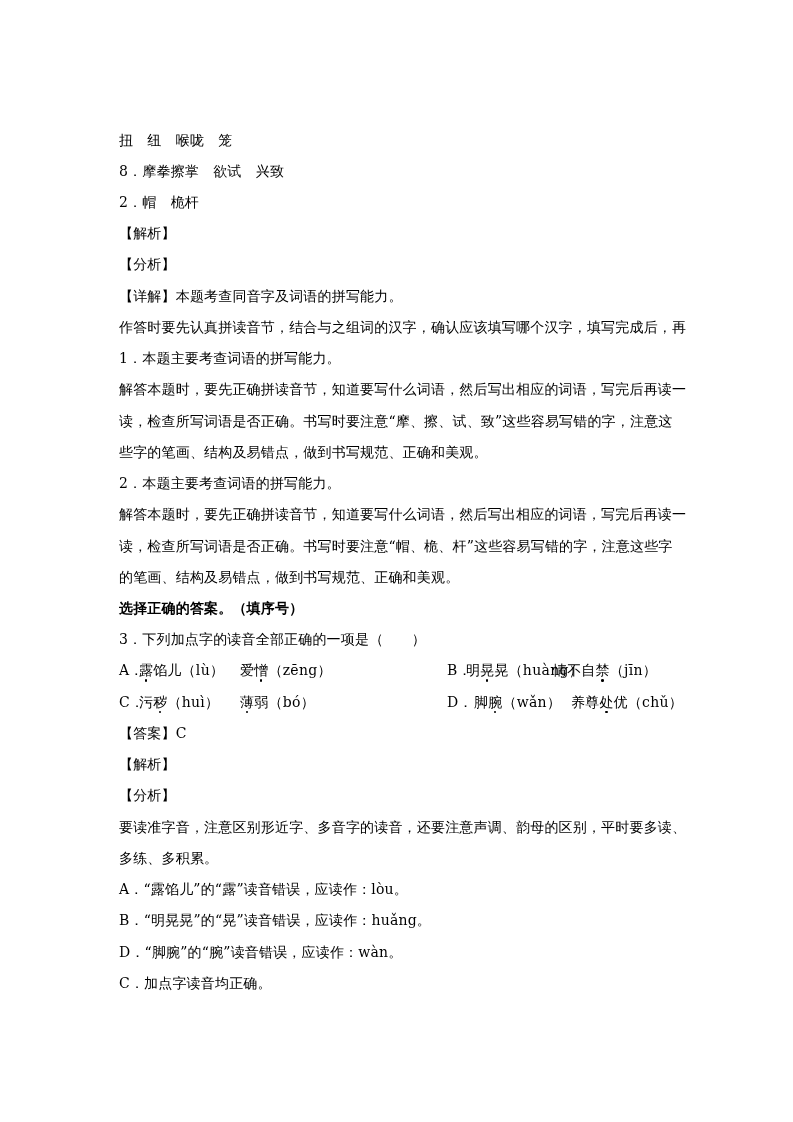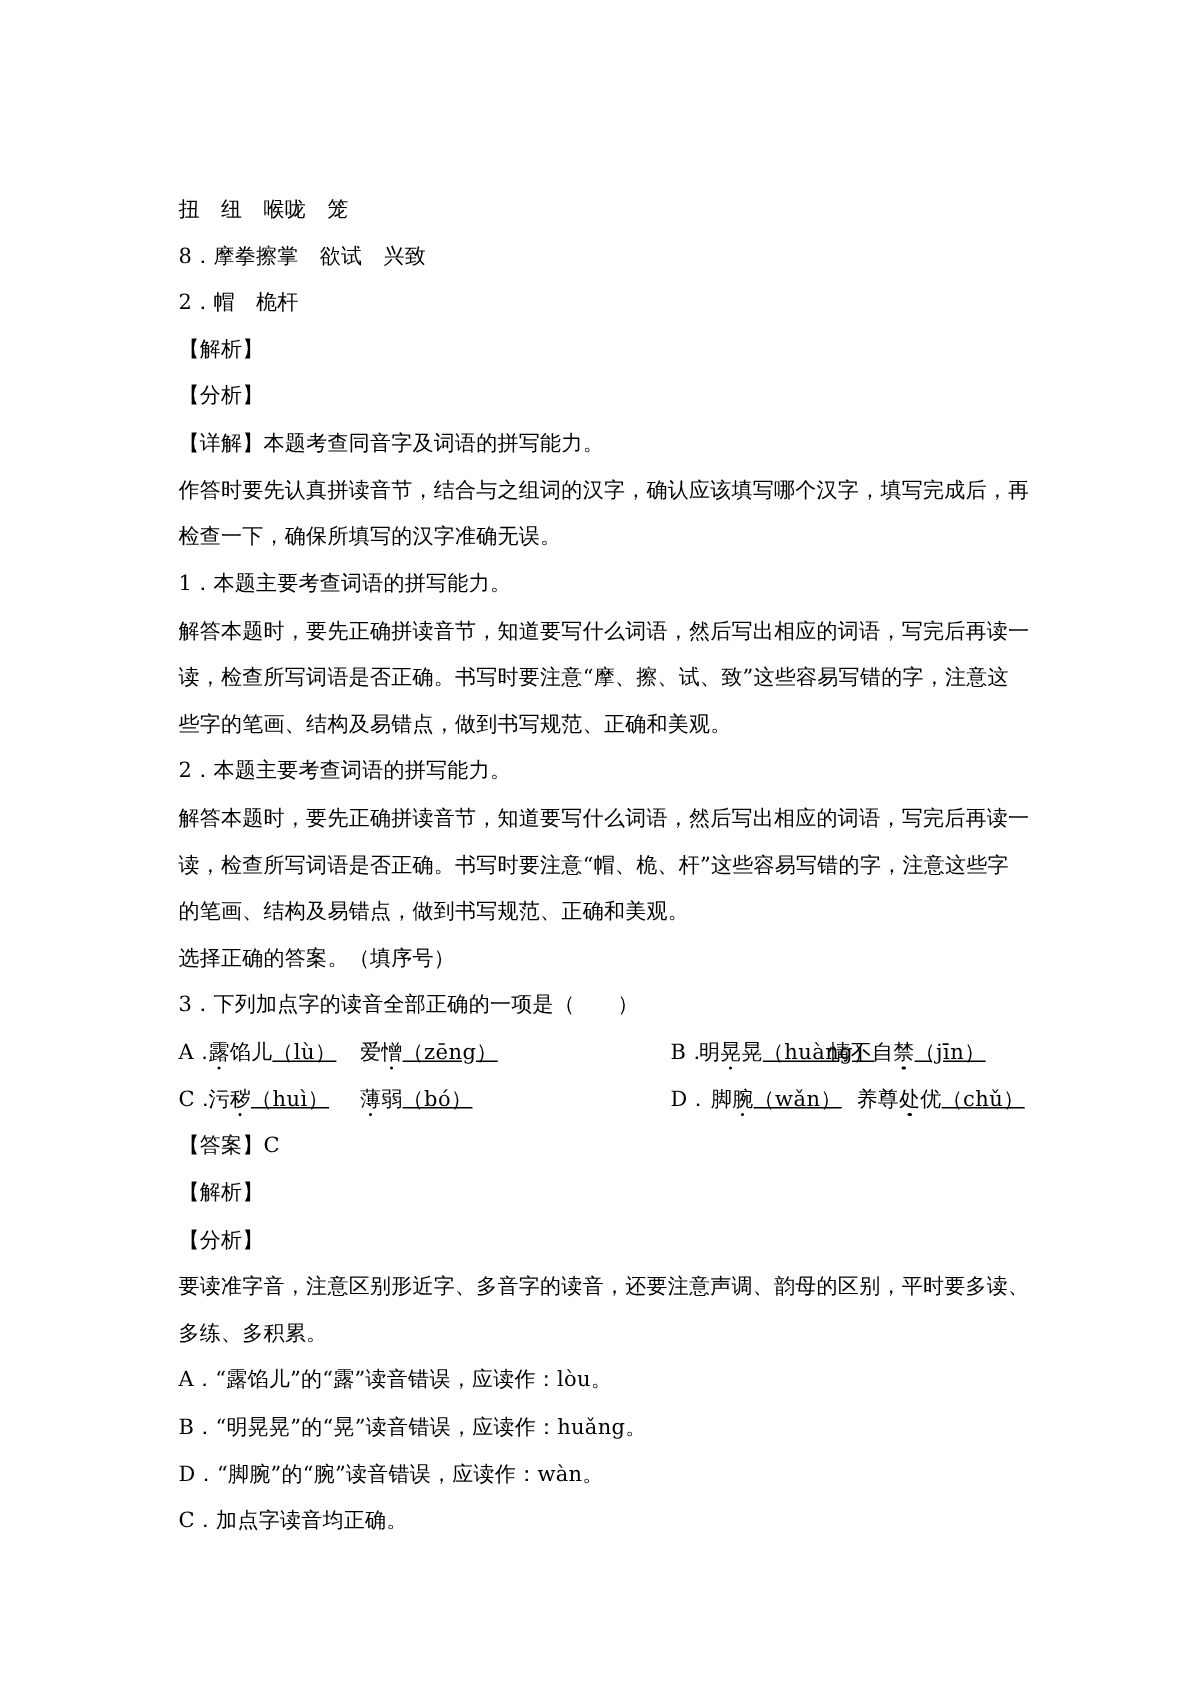--- a/index.html
+++ b/index.html
@@ -1,41 +1,40 @@
 <!DOCTYPE html>
 <html><head>
 <meta charset="utf-8">
 <style>
   html, body { margin: 0; padding: 0; background: #ffffff; }
   body { width: 793px; height: 1122px; position: relative; overflow: hidden;
          font-family: "DejaVu Serif", "Liberation Serif", serif; color: #000000; }
   .page { position: absolute; left: 119px; top: 96.5px; width: 580px; margin-top: 28px; }
   .line { position: relative; height: 31.24px; line-height: 31.24px; font-size: 14px;
           letter-spacing: 0.18px; white-space: nowrap; }
-  .bold { font-weight: normal; }
+  .bold { font-weight: bold; }
   .col { position: absolute; top: 0; }
   .dot { position: relative; display: inline-block; }
   .dot::after { content: ""; position: absolute; left: 50%; bottom: 5px; width: 2.4px; height: 2.4px;
                 margin-left: -1.2px; background: #000; border-radius: 50%; }
-  .py { letter-spacing: 0.3px; text-decoration: underline; }
+  .py { letter-spacing: 0.3px; }
 </style>
 </head>
 <body>
 
 <div class="page">
 
   <div class="line">扭　纽　喉咙　笼</div>
   <div class="line">8．摩拳擦掌　欲试　兴致</div>
   <div class="line">2．帽　桅杆</div>
 
   <div class="line">【解析】</div>
   <div class="line">【分析】</div>
   <div class="line"><span>【详解】</span><span>本题考查同音字及词语的拼写能力。</span></div>
   <div class="line">作答时要先认真拼读音节，结合与之组词的汉字，确认应该填写哪个汉字，填写完成后，再</div>
-  <div class="line">检查一下，确保所填写的汉字准确无误。</div>
 
   <div class="line">1．本题主要考查词语的拼写能力。</div>
   <div class="line">解答本题时，要先正确拼读音节，知道要写什么词语，然后写出相应的词语，写完后再读一</div>
   <div class="line">读，检查所写词语是否正确。书写时要注意“摩、擦、试、致”这些容易写错的字，注意这</div>
   <div class="line">些字的笔画、结构及易错点，做到书写规范、正确和美观。</div>
 
   <div class="line">2．本题主要考查词语的拼写能力。</div>
   <div class="line">解答本题时，要先正确拼读音节，知道要写什么词语，然后写出相应的词语，写完后再读一</div>
   <div class="line">读，检查所写词语是否正确。书写时要注意“帽、桅、杆”这些容易写错的字，注意这些字</div>
   <div class="line">的笔画、结构及易错点，做到书写规范、正确和美观。</div>

